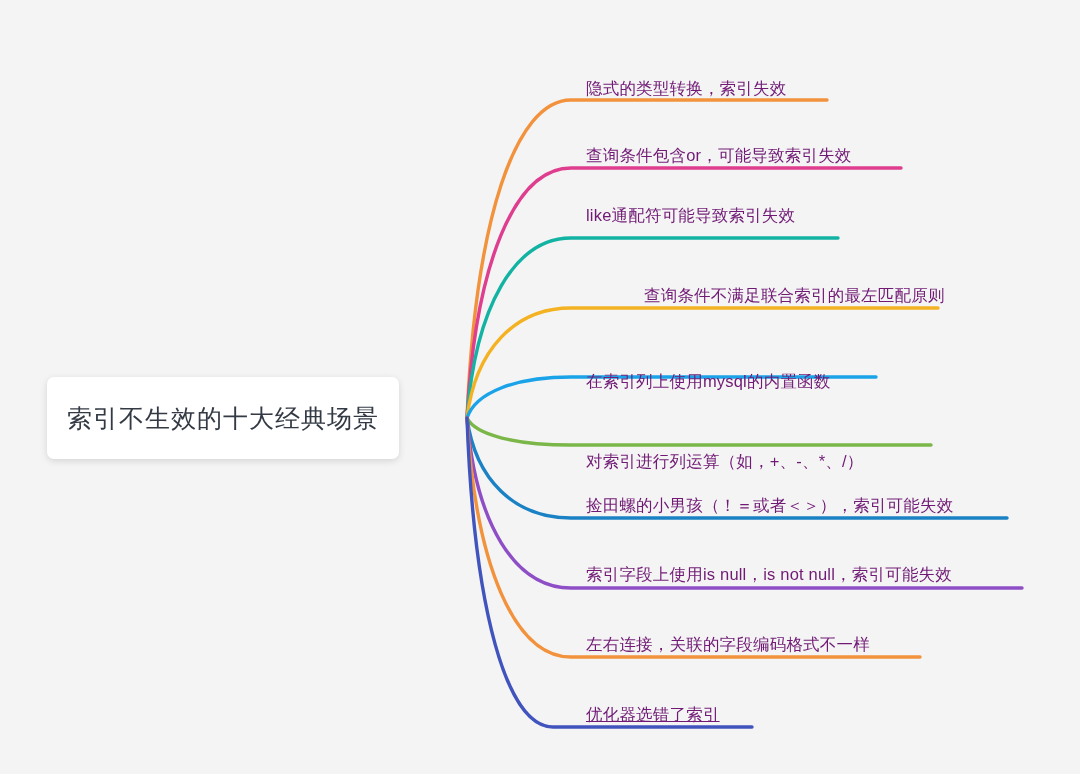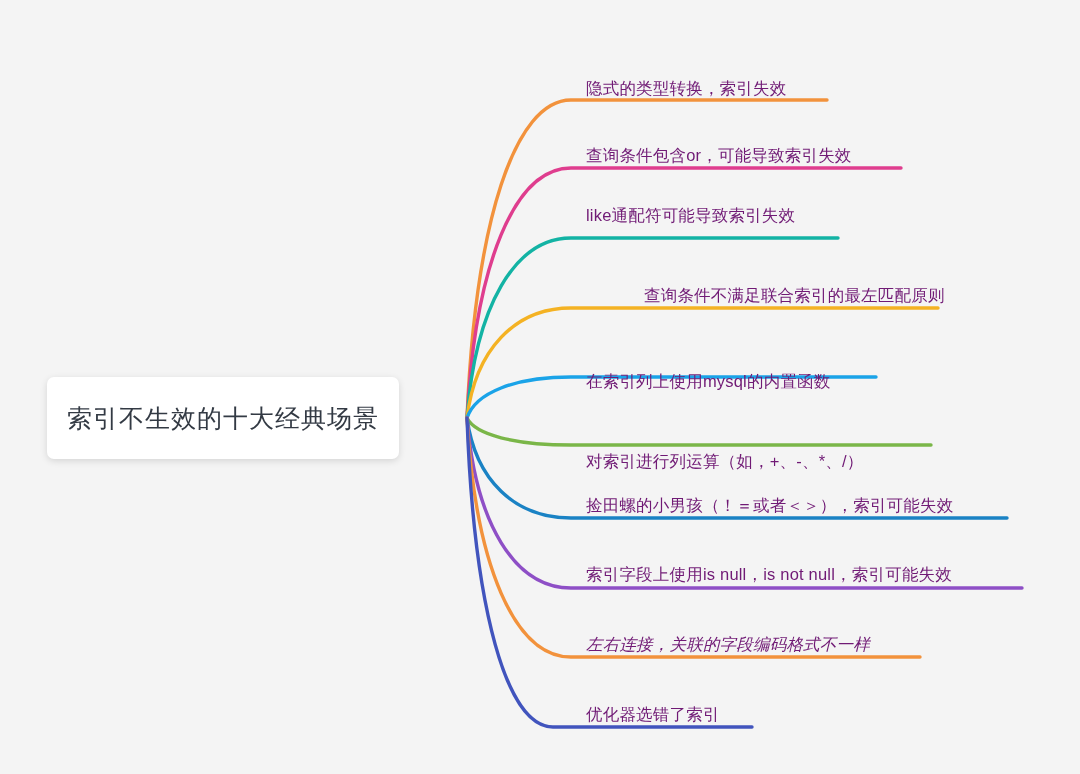--- a/index.html
+++ b/index.html
@@ -88,17 +88,17 @@
 
   <div id="branch-labels">
       <div class="branch-label" style="left: 586px; top: 80px;">隐式的类型转换，索引失效</div>
       <div class="branch-label" style="left: 586px; top: 147px;">查询条件包含or，可能导致索引失效</div>
       <div class="branch-label" style="left: 586px; top: 207px;">like通配符可能导致索引失效</div>
       <div class="branch-label" style="left: 612px; top: 287px; margin-left: 32px;">查询条件不满足联合索引的最左匹配原则</div>
       <div class="branch-label" style="left: 586px; top: 373px;">在索引列上使用mysql的内置函数</div>
       <div class="branch-label" style="left: 586px; top: 425px; margin-top: 28px;">对索引进行列运算（如，+、-、*、/）</div>
       <div class="branch-label" style="left: 586px; top: 497px;">捡田螺的小男孩（！＝或者＜＞），索引可能失效</div>
       <div class="branch-label" style="left: 586px; top: 566px;">索引字段上使用is null，is not null，索引可能失效</div>
-      <div class="branch-label" style="left: 586px; top: 636px; font-style: italic;">左右连接，关联的字段编码格式不一样</div>
-      <div class="branch-label" style="left: 586px; top: 706px;">优化器选错了索引</div>
+      <div class="branch-label" style="left: 586px; top: 636px;">左右连接，关联的字段编码格式不一样</div>
+      <div class="branch-label" style="left: 586px; top: 706px; text-decoration: underline;">优化器选错了索引</div>
     </div>
 
 </div>
 
 </body></html>

